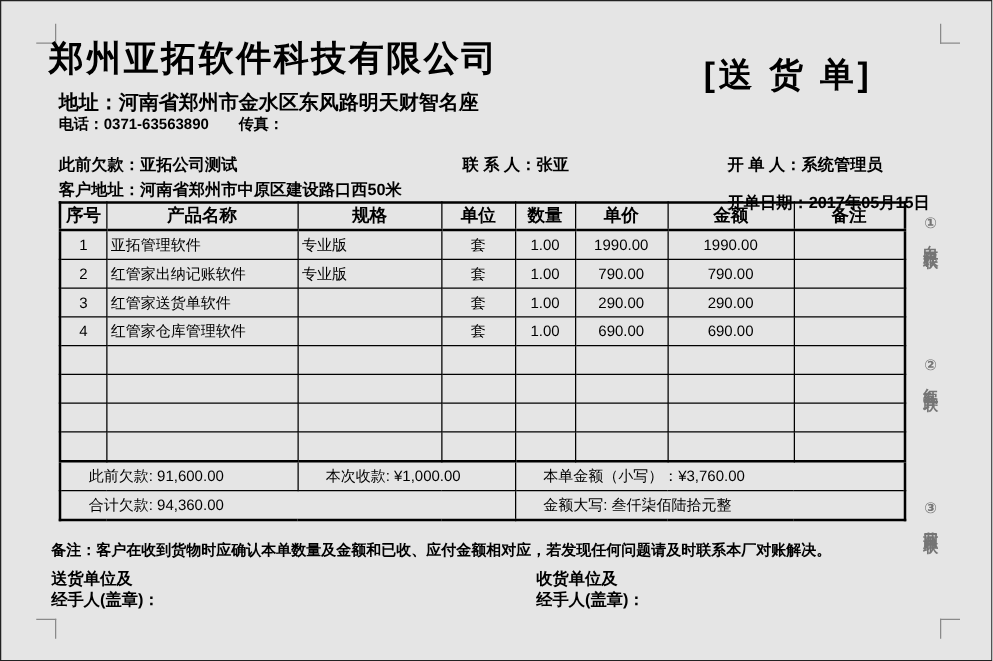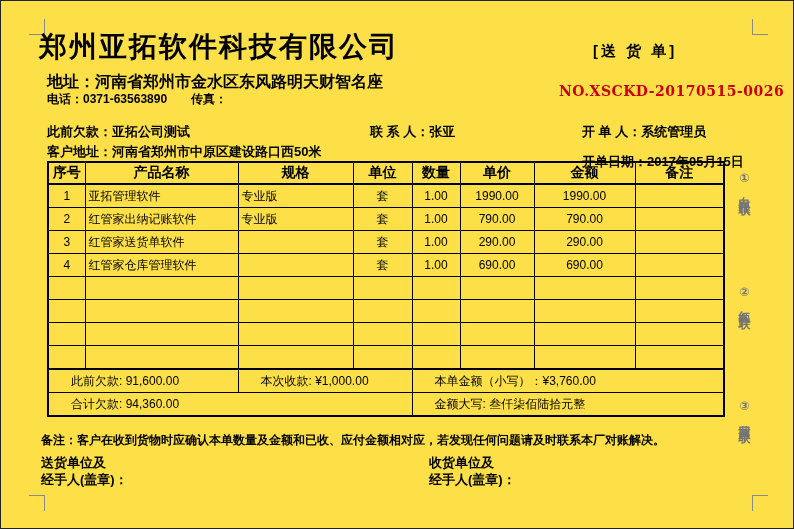--- a/index.html
+++ b/index.html
@@ -1,29 +1,29 @@
 <!DOCTYPE html>
 <html><head>
 <meta charset="utf-8">
 <style>
   html,body { margin:0; padding:0; background:#fff; }
   .page {
     position:relative; width:794px; height:529px; box-sizing:border-box;
-    background:#fde047; border:1px solid #222; overflow:hidden;
+    background:#e5e5e5; border:1px solid #222; overflow:hidden;
     font-family:"Liberation Sans","DejaVu Sans",sans-serif; color:#000;
   }
   
   .corner { position:absolute; width:15px; height:15px; }
   .corner.tl { left:28px; top:18px;  border-right:1px solid #8a8a8a; border-bottom:1px solid #8a8a8a; }
   .corner.tr { left:751px; top:18px; border-left:1px solid #8a8a8a;  border-bottom:1px solid #8a8a8a; }
   .corner.bl { left:28px; top:494px; border-right:1px solid #8a8a8a; border-top:1px solid #8a8a8a; }
   .corner.br { left:751px; top:494px; border-left:1px solid #8a8a8a;  border-top:1px solid #8a8a8a; }
 
   .company  { position:absolute; left:38px; top:27px; font-size:28px; font-weight:bold; letter-spacing:2px; white-space:nowrap; }
-  .doc-title{ position:absolute; left:562px; top:41px; font-size:15px; font-weight:bold; letter-spacing:3px; white-space:nowrap;margin-left:30px; }
+  .doc-title{ position:absolute; left:562px; top:41px; font-size:27px; font-weight:bold; letter-spacing:3px; white-space:nowrap; }
   .addr     { position:absolute; left:46px; top:71px; font-size:16px; font-weight:bold; white-space:nowrap; }
   .phone-row{ position:absolute; left:46px; top:90px; font-size:12px; font-weight:bold; white-space:nowrap; }
   .phone-row .fax { margin-left:24px; }
   .doc-no   { position:absolute; left:558px; top:82px; font-size:14px; letter-spacing:0.5px;
               font-family:"DejaVu Serif","Liberation Serif",serif; font-weight:bold; white-space:nowrap; }
 
   .cust { position:absolute; font-size:13px; font-weight:bold; white-space:nowrap; }
   .c-name    { left:46px;  top:122px; }
   .c-contact { left:369px; top:122px;text-align:right; }
   .c-clerk   { left:581px; top:122px; }
@@ -59,21 +59,20 @@
   <div class="corner tr"></div>
   <div class="corner bl"></div>
   <div class="corner br"></div>
 
   <div class="company">郑州亚拓软件科技有限公司</div>
   <div class="doc-title">[送 货 单]</div>
   <div class="addr">地址：河南省郑州市金水区东风路明天财智名座</div>
   <div class="phone-row">
     <span>电话：0371-63563890</span><span class="fax">传真：</span>
   </div>
-  <div class="doc-no" id="doc-no" style="color: rgb(204, 0, 0);">NO.XSCKD-20170515-0026</div>
 
   <div class="cust c-name">此前欠款：亚拓公司测试</div>
   <div class="cust c-contact">联 系 人：张亚</div>
   <div class="cust c-clerk">开 单 人：系统管理员</div>
   <div class="cust c-addr">客户地址：河南省郑州市中原区建设路口西50米</div>
   <div class="cust c-date">开单日期：2017年05月15日</div>
 
   <table class="main">
     <colgroup>
       <col style="width:37px">

